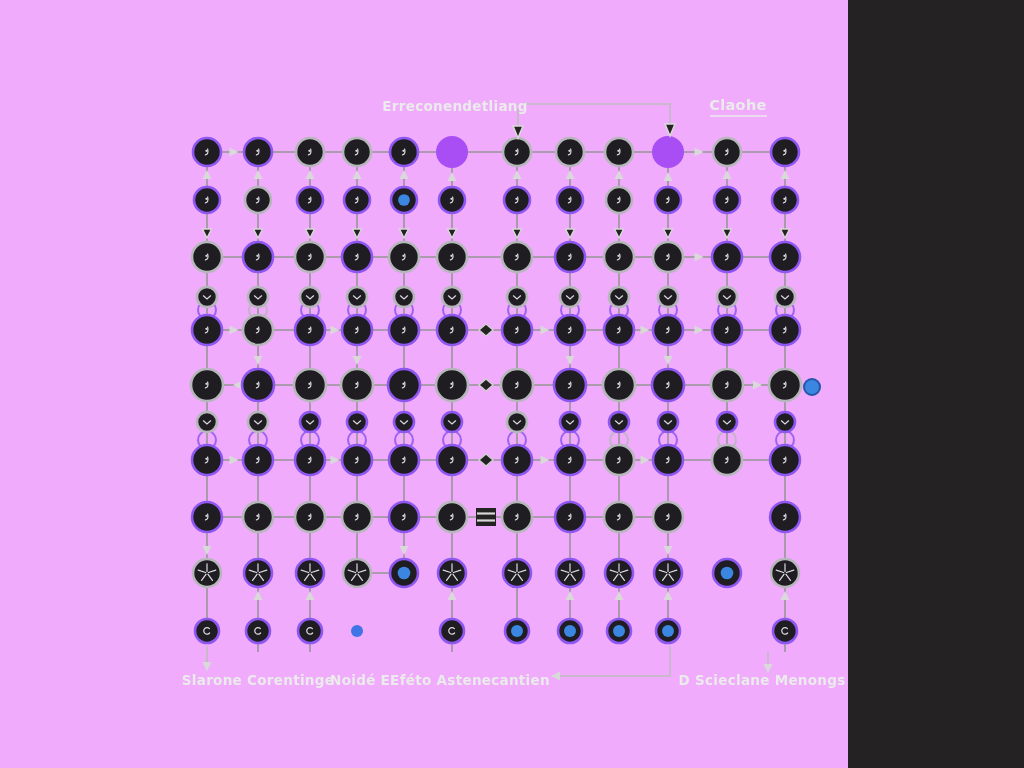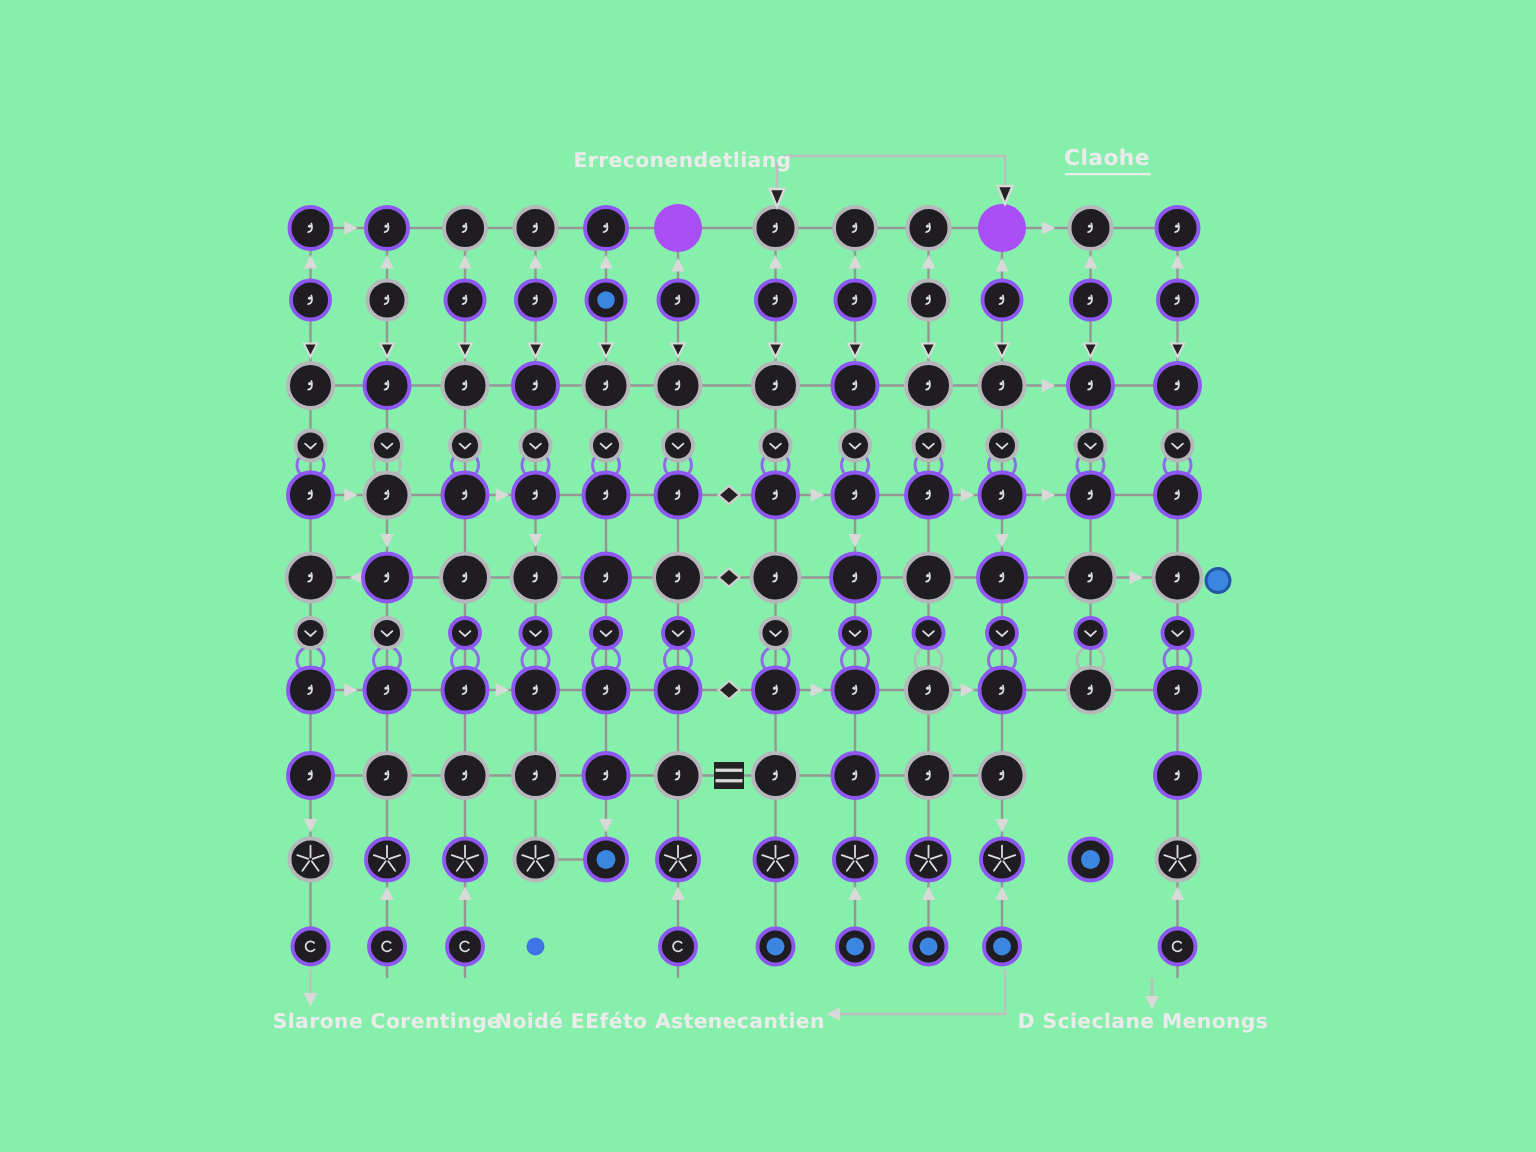--- a/index.html
+++ b/index.html
@@ -1,16 +1,16 @@
 <!DOCTYPE html>
 <html><head>
 <meta charset="utf-8">
 <style>
   html,body{margin:0;padding:0;background:#242223;}
-  .stage{position:relative;width:1024px;height:768px;background:#86efac;overflow:hidden;
+  .stage{position:relative;width:848px;height:768px;background:#f0abfc;overflow:hidden;
          font-family:"DejaVu Sans", sans-serif;}
   svg{display:block;}
   text{font-family:"DejaVu Sans", sans-serif; fill:#ebebeb; font-weight:bold;}
   .lbl{font-size:13.5px; letter-spacing:.3px;}
   .lbl-big{font-size:14.5px;}
 </style>
 </head>
 <body>
 
 <div class="stage">

